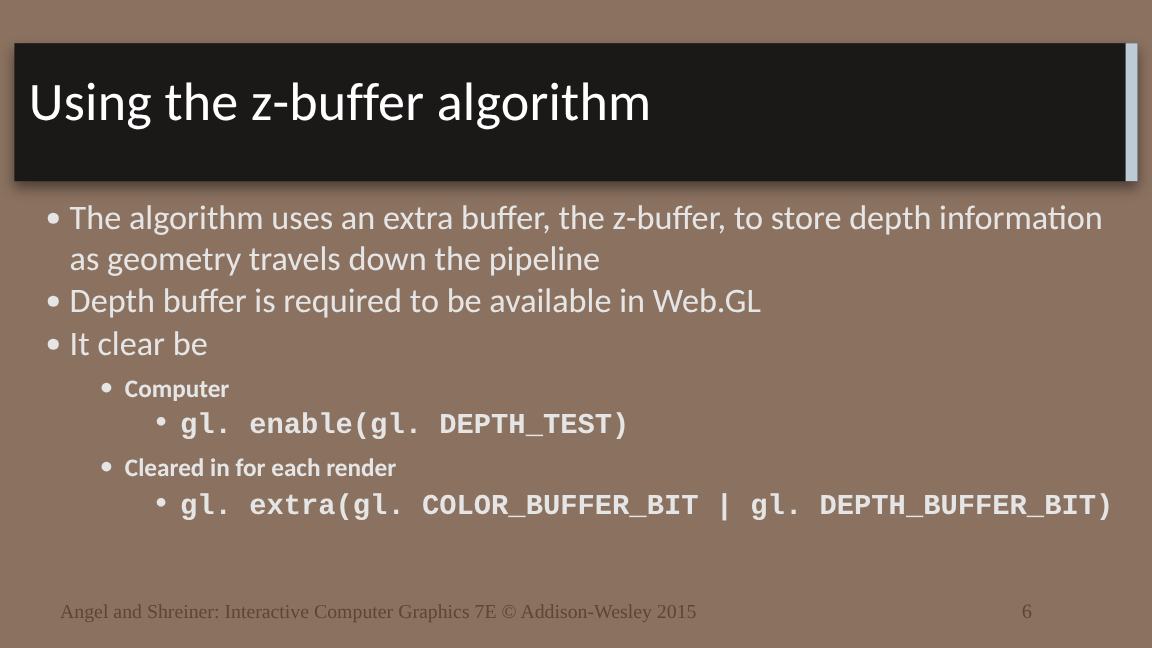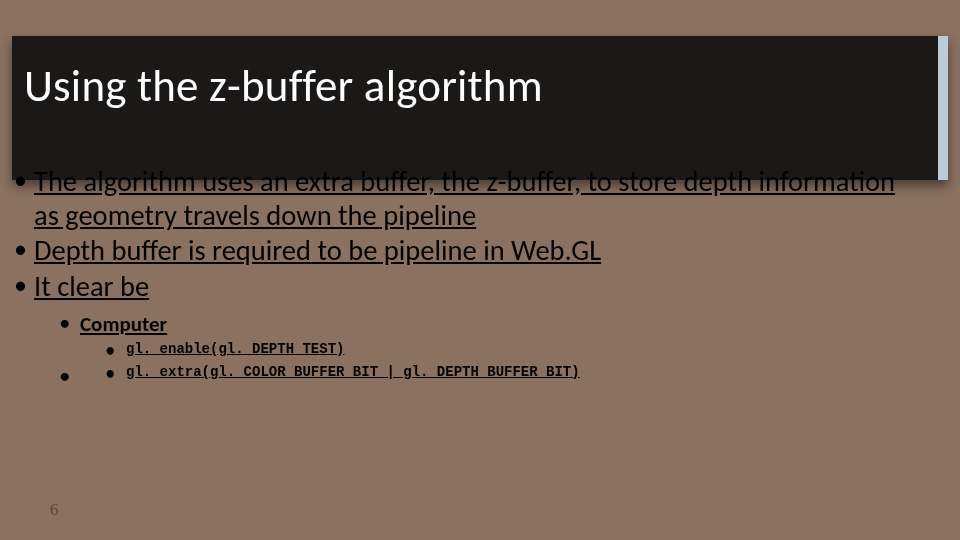--- a/index.html
+++ b/index.html
@@ -15,42 +15,41 @@
     position: relative;
     width: 960px;
     height: 540px;
     background: #8a7160;
   }
   .title-band {
     position: absolute;
     left: 12px;
     top: 36px;
     width: 936px;
-    height: 144px;
+    height: 115px;
     background: #1b1818;
     box-shadow: 0 6px 10px rgba(0,0,0,0.45);
     border-right: 10px solid #bdcbd6;
     box-sizing: border-box;
     display: flex;
     align-items: flex-start;
   }
   .title-text {
     color: #fff;
     font-size: 45px;
     font-weight: 400;
     margin: 22px 0 0 12px;
     letter-spacing: 0.2px;
   }
   .content {
     position: absolute;
-    left: 12px;
+    left: 36px;
     top: 165px;
     width: 910px;
-    color: #000000;
-    text-decoration: underline;
+    color: #e5e5e5;
   }
   ul { list-style: none; padding: 0; margin: 0; }
   li { position: relative; }
   .lvl1 > li {
     padding-left: 22px;
     font-size: 28.5px;
     line-height: 1.18;
     margin-bottom: 2px;
   }
   .lvl1 > li::before {
@@ -75,21 +74,21 @@
     content: "•";
     position: absolute;
     left: 2px;
     top: 0;
     font-size: 19px;
   }
   .lvl3 > li {
     padding-left: 22px;
     margin-left: 24px;
     font-family: "Courier New", monospace;
-    font-size: 14px;
+    font-size: 24px;
     font-weight: bold;
     line-height: 1.35;
     margin-top: 2px;
   }
   .lvl3 > li::before {
     content: "•";
     position: absolute;
     left: 2px;
     top: 0;
     font-family: Calibri, Arial, sans-serif;
@@ -121,35 +120,36 @@
 
 <div class="slide">
 
   <div class="title-band">
     <div class="title-text">Using the z-buffer algorithm</div>
   </div>
 
   <div class="content">
     <ul class="lvl1">
       <li><span>The algorithm uses an extra buffer, the z-buffer, to store depth information as geometry travels down the pipeline</span></li>
-      <li><span>Depth buffer is required to be pipeline in Web.GL</span></li>
+      <li><span>Depth buffer is required to be available in Web.GL</span></li>
       <li><span>It clear be</span>
         <ul class="lvl2">
           <li><span>Computer</span>
             <ul class="lvl3">
               <li><span>gl. enable(gl. DEPTH_TEST)</span></li>
             </ul>
           </li>
-          <li>
+          <li><span>Cleared in for each render</span>
             <ul class="lvl3">
               <li><span>gl. extra(gl. COLOR_BUFFER_BIT | gl. DEPTH_BUFFER_BIT)</span></li>
             </ul>
           </li>
         </ul>
       </li>
     </ul>
   </div>
 
   <div class="footer">
+    <span class="footer-text">Angel and Shreiner: Interactive Computer Graphics 7E © Addison-Wesley 2015</span>
     <span class="page-num">6</span>
   </div>
 
 </div>
 
 </body></html>

